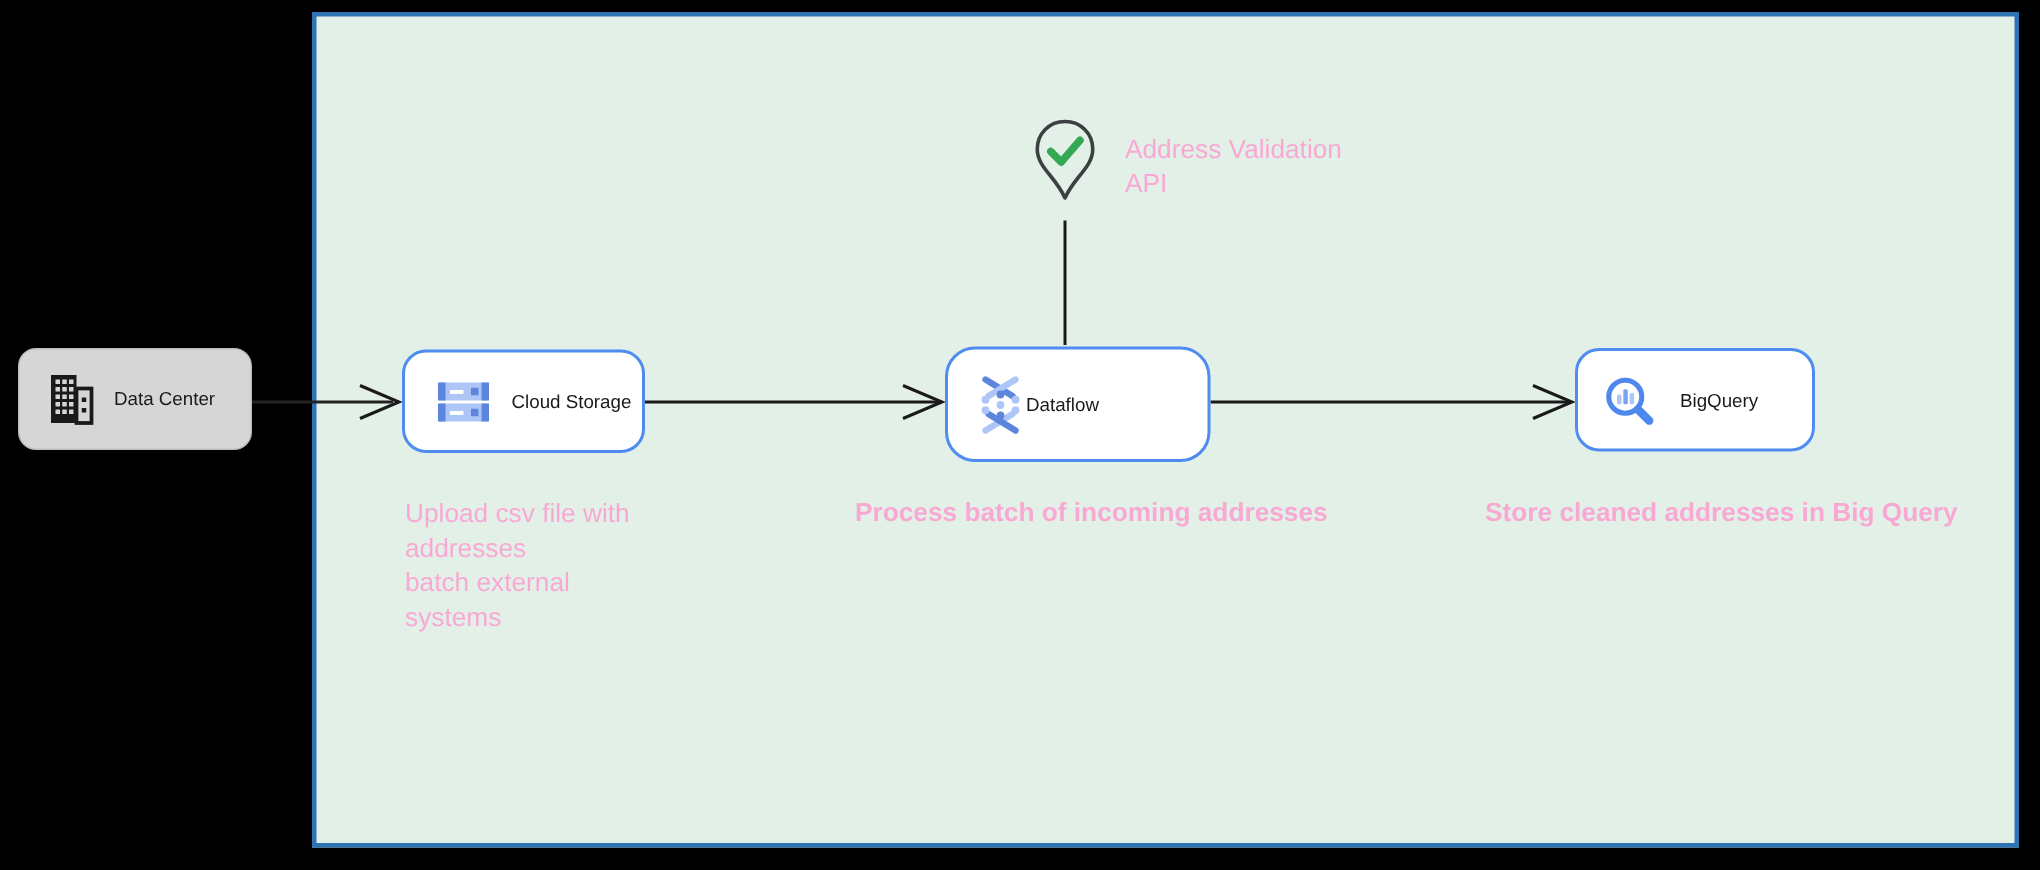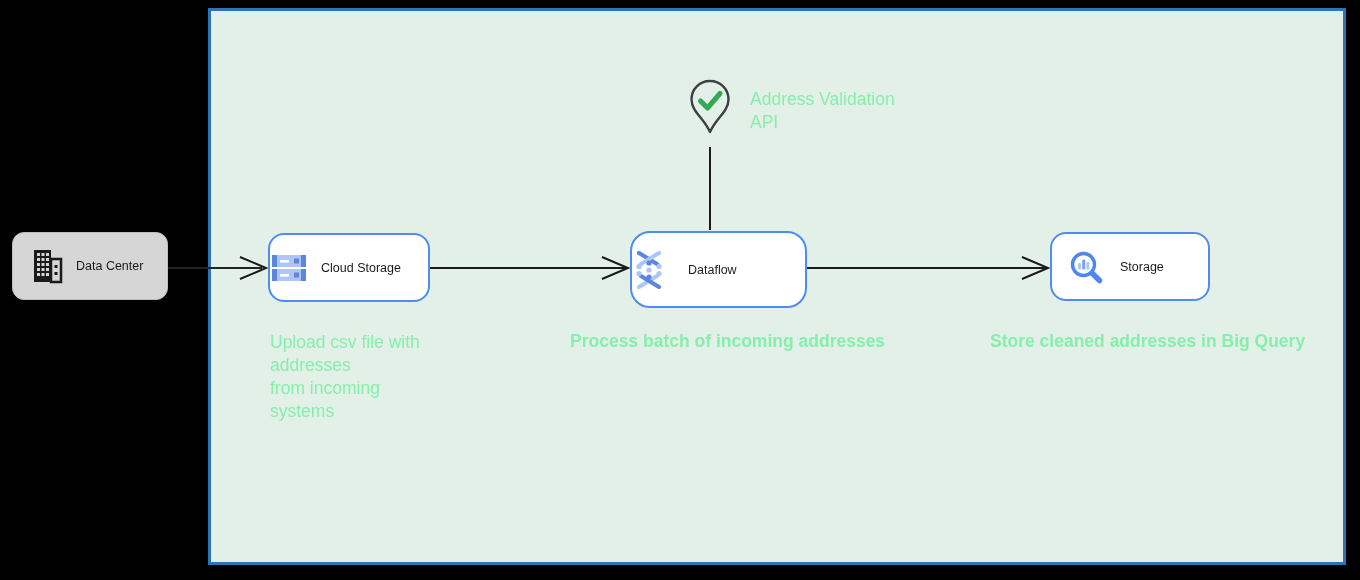--- a/index.html
+++ b/index.html
@@ -41,21 +41,21 @@
   .gray-card {
     background: #d6d6d6;
     border: 1px solid #bdbdbd;
     border-radius: 12px;
   }
 
   .caption {
     position: absolute;
     font-size: 17.5px;
     line-height: 23px;
-    color: #86efac;
+    color: #f9a8d4;
     white-space: nowrap;
   }
   .preline { white-space: pre-line; }
 
   .overlay-svg {
     position: absolute;
     left: 0; top: 0;
     pointer-events: none;
   }
   .icon { display: inline-flex; flex: 0 0 auto; }
@@ -101,21 +101,21 @@
           <rect x="15" y="25" width="3" height="3"></rect>
       </g>
       <rect x="20" y="11" width="10" height="23" fill="none" stroke="#1a1a1a" stroke-width="2.5"></rect>
       <rect x="23.5" y="17" width="3" height="3" fill="#1a1a1a"></rect>
       <rect x="23.5" y="24" width="3" height="3" fill="#1a1a1a"></rect>
     </svg>
   </span>
   <span class="node-label">Data Center</span>
 </div>
 
-<div class="node node-card" style="left:268px; top:233px; width:162px; height:69px; gap:13px; border-radius:16px;">
+<div class="node node-card" style="left:268px; top:233px; width:162px; height:69px; padding-left:20px; gap:13px; border-radius:16px;">
   <span class="icon">
     <svg width="38" height="32" viewBox="0 0 38 32">
       <g>
         <rect x="2" y="3" width="34" height="12" rx="1.5" fill="#aec6f7"></rect>
         <rect x="2" y="3" width="5" height="12" fill="#5c85de"></rect>
         <rect x="31" y="3" width="5" height="12" fill="#5c85de"></rect>
         <rect x="10" y="8" width="9" height="2.6" fill="#ffffff"></rect>
         <rect x="24" y="6.5" width="5" height="5" fill="#5c85de"></rect>
       </g>
       <g>
@@ -123,21 +123,21 @@
         <rect x="2" y="17" width="5" height="12" fill="#5c85de"></rect>
         <rect x="31" y="17" width="5" height="12" fill="#5c85de"></rect>
         <rect x="10" y="22" width="9" height="2.6" fill="#ffffff"></rect>
         <rect x="24" y="20.5" width="5" height="5" fill="#5c85de"></rect>
       </g>
     </svg>
   </span>
   <span class="node-label">Cloud Storage</span>
 </div>
 
-<div class="node node-card" style="left:630px; top:231px; width:177px; height:77px; gap:22px; border-radius:20px;">
+<div class="node node-card" style="left:630px; top:231px; width:177px; height:77px; padding-left:18px; gap:0; border-radius:20px;">
   <span class="icon">
     <svg width="34" height="40" viewBox="0 0 34 40">
       <g stroke-width="4.2" fill="none" stroke-linecap="round">
         <path d="M7 3 L25 14" stroke="#5c85de"></path>
         <path d="M27 3 L9 14" stroke="#aec6f7"></path>
         <path d="M7 37 L25 26" stroke="#aec6f7"></path>
         <path d="M27 37 L9 26" stroke="#5c85de"></path>
       </g>
       <g>
         <circle cx="17" cy="13" r="2.6" fill="#5c85de"></circle>
@@ -156,34 +156,34 @@
 <div class="node node-card" style="left:1050px; top:232px; width:160px; height:69px; padding-left:16px; gap:16px; border-radius:16px;">
   <span class="icon">
     <svg width="36" height="36" viewBox="0 0 36 36">
       <circle cx="15.5" cy="15.5" r="11" fill="#ffffff" stroke="#4e87ee" stroke-width="3.4"></circle>
       <line x1="24" y1="24" x2="31.5" y2="31.5" stroke="#4e87ee" stroke-width="5.5" stroke-linecap="round"></line>
       <rect x="10" y="14" width="3" height="6.5" rx="1" fill="#aec6f7"></rect>
       <rect x="14.2" y="10.5" width="3" height="10" rx="1" fill="#7aa2f2"></rect>
       <rect x="18.4" y="13" width="3" height="7.5" rx="1" fill="#aec6f7"></rect>
     </svg>
   </span>
-  <span class="node-label">Storage</span>
+  <span class="node-label">BigQuery</span>
 </div>
 
 <div class="abs" style="left:687px; top:78px;">
   <span class="icon">
     <svg width="46" height="58" viewBox="0 0 46 58">
       <path d="M23 3 C12.5 3 4.5 11 4.5 21.5 C4.5 28.5 9 34 13.5 39.5 C17 43.8 20.5 48.5 23 54 C25.5 48.5 29 43.8 32.5 39.5 C37 34 41.5 28.5 41.5 21.5 C41.5 11 33.5 3 23 3 Z" fill="none" stroke="#3d4043" stroke-width="2.4" stroke-linejoin="round"></path>
       <path d="M13.5 23 L20.5 30 L33 15.5" fill="none" stroke="#34a853" stroke-width="5" stroke-linecap="round" stroke-linejoin="round"></path>
     </svg>
   </span>
 </div>
 <div class="caption preline" style="left:750px; top:88px;">Address Validation
 API</div>
 
 <div class="caption preline" style="left:270px; top:331px;">Upload csv file with
 addresses
-from incoming
+batch external
 systems</div>
 
 <div class="caption" style="left:570px; top:330px;font-weight:bold;">Process batch of incoming addresses</div>
 
 <div class="caption" style="left:990px; top:330px;font-weight:bold;">Store cleaned addresses in Big Query</div>
 
 </body></html>

